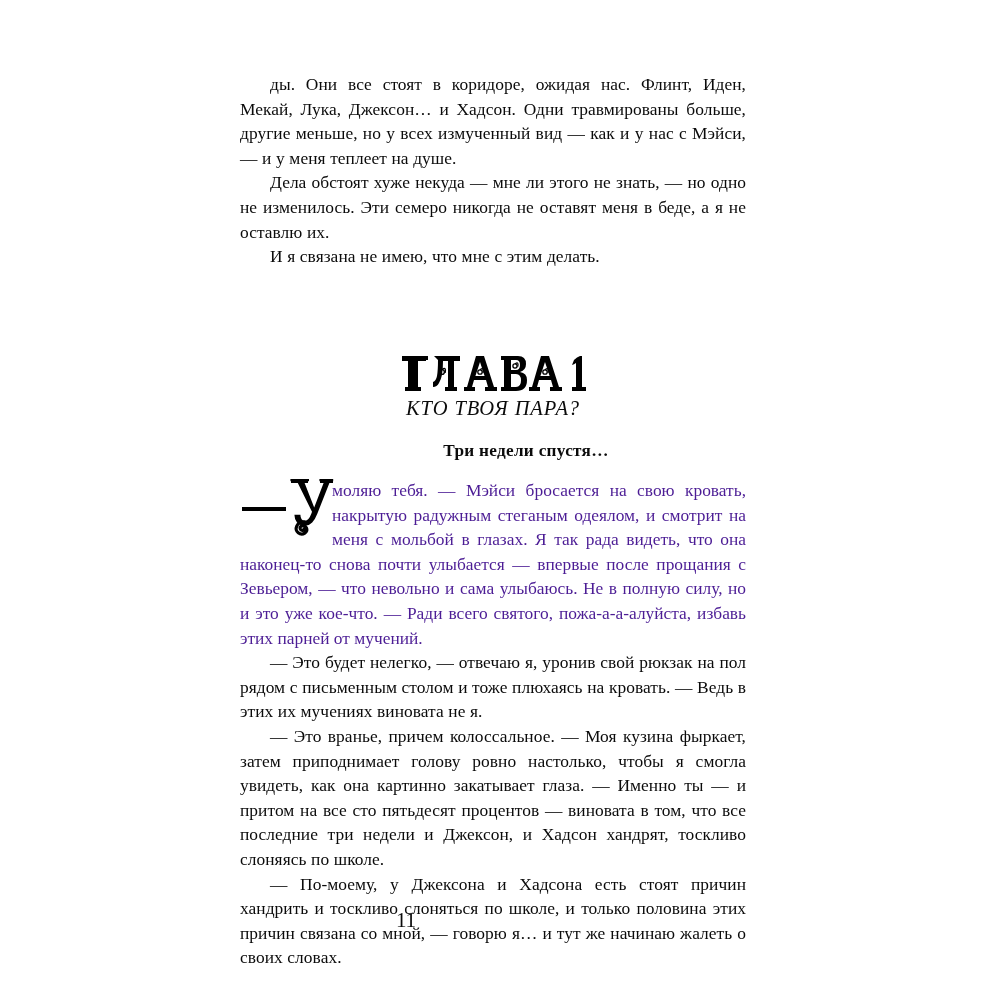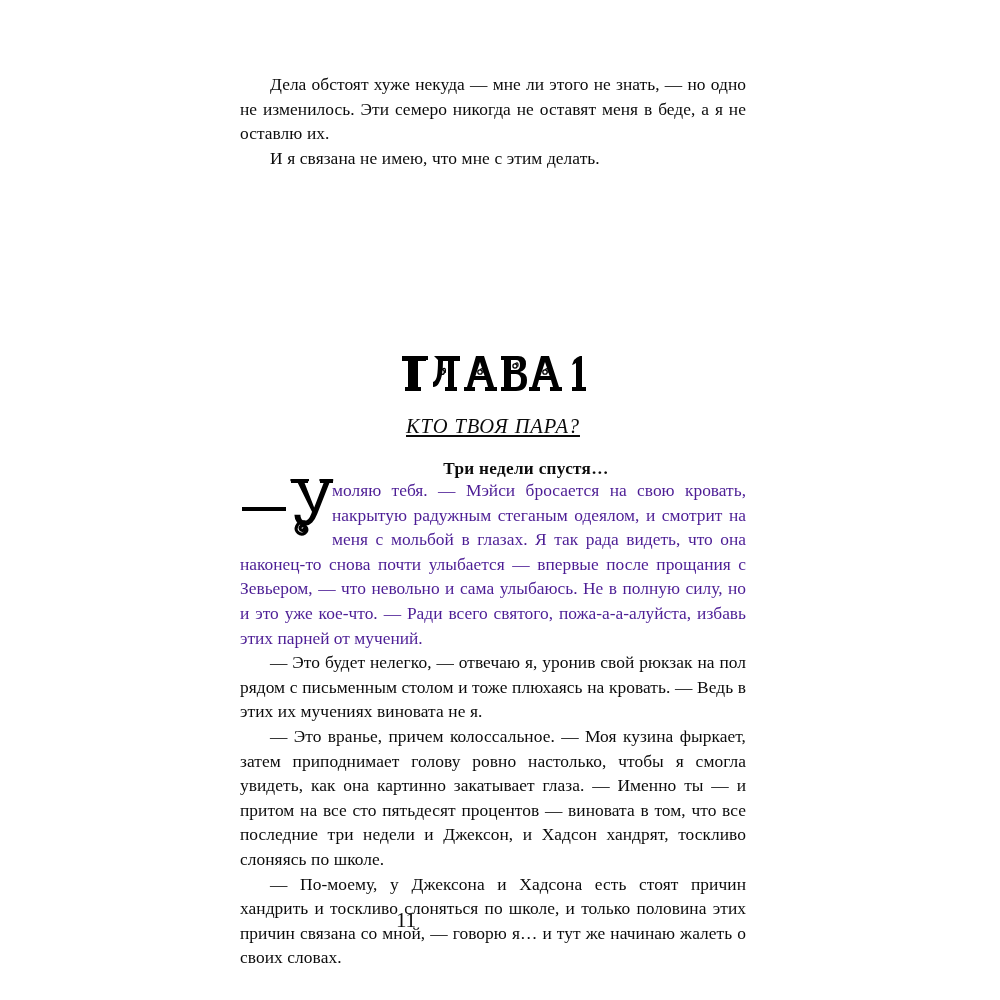--- a/index.html
+++ b/index.html
@@ -61,28 +61,27 @@
   }
 
   .chapter-title svg {
     display: block;
     margin: 0 auto;
     overflow: visible;
   }
 
   .chapter-subtitle {
     display: block;
-    margin-top: 20px;
+    margin-top: 2px;
     font-family: "Liberation Serif", "DejaVu Serif", serif;
     font-style: italic;
     font-size: 20.5px;
     line-height: 24px;
     letter-spacing: 0.9px;
     color: #0b0b0b;
-    text-decoration: underline;
   }
 
   .epigraph {
     display: block;
     margin-top: 20px;
     padding-left: 66px;
     font-family: "Liberation Serif", "DejaVu Serif", serif;
     font-weight: 700;
     font-size: 17.2px;
     line-height: 22px;
@@ -152,20 +151,21 @@
     font-size: 21px;
     color: #0b0b0b;
   }
 </style>
 </head>
 <body>
 
 <div class="page">
 
   <div class="text-block">
+    <p class="para">ды. Они все стоят в коридоре, ожидая нас. Флинт, Иден, Мекай, Лука, Джексон… и Хадсон. Одни травмированы больше, другие меньше, но у всех измученный вид — как и у нас с Мэйси, — и у меня теплеет на душе.</p>
     <p class="para">Дела обстоят хуже некуда — мне ли этого не знать, — но одно не изменилось. Эти семеро никогда не оставят меня в беде, а я не оставлю их.</p>
     <p class="para">И я связана не имею, что мне с этим делать.</p>
   </div>
 
   <div class="chapter-block">
 
     <span class="chapter-title">
       <svg width="190" height="42" viewBox="0 0 190 42" aria-hidden="true">
 
         <g fill="#000">

